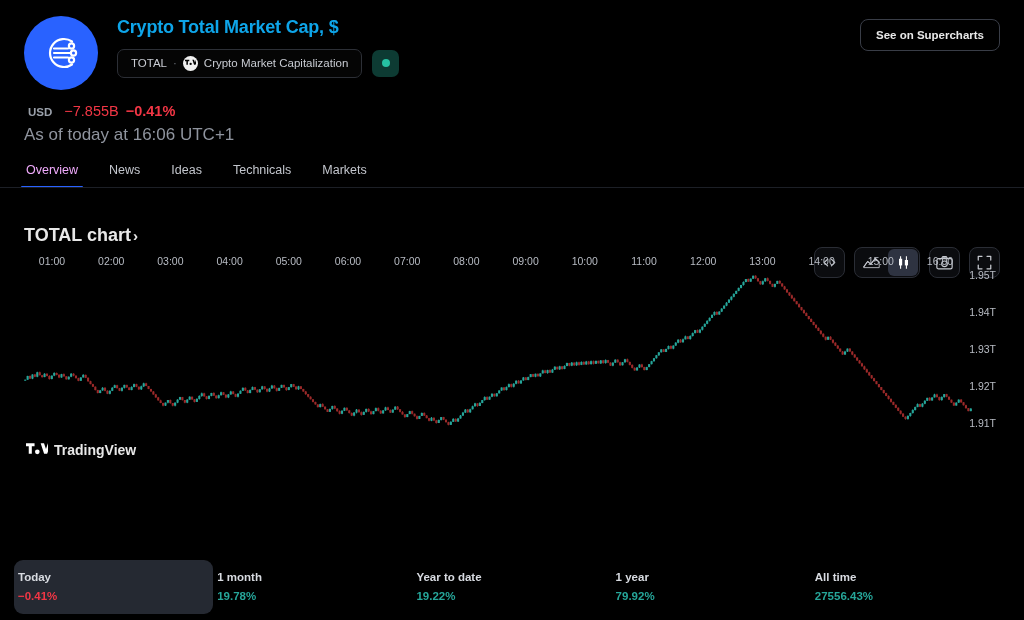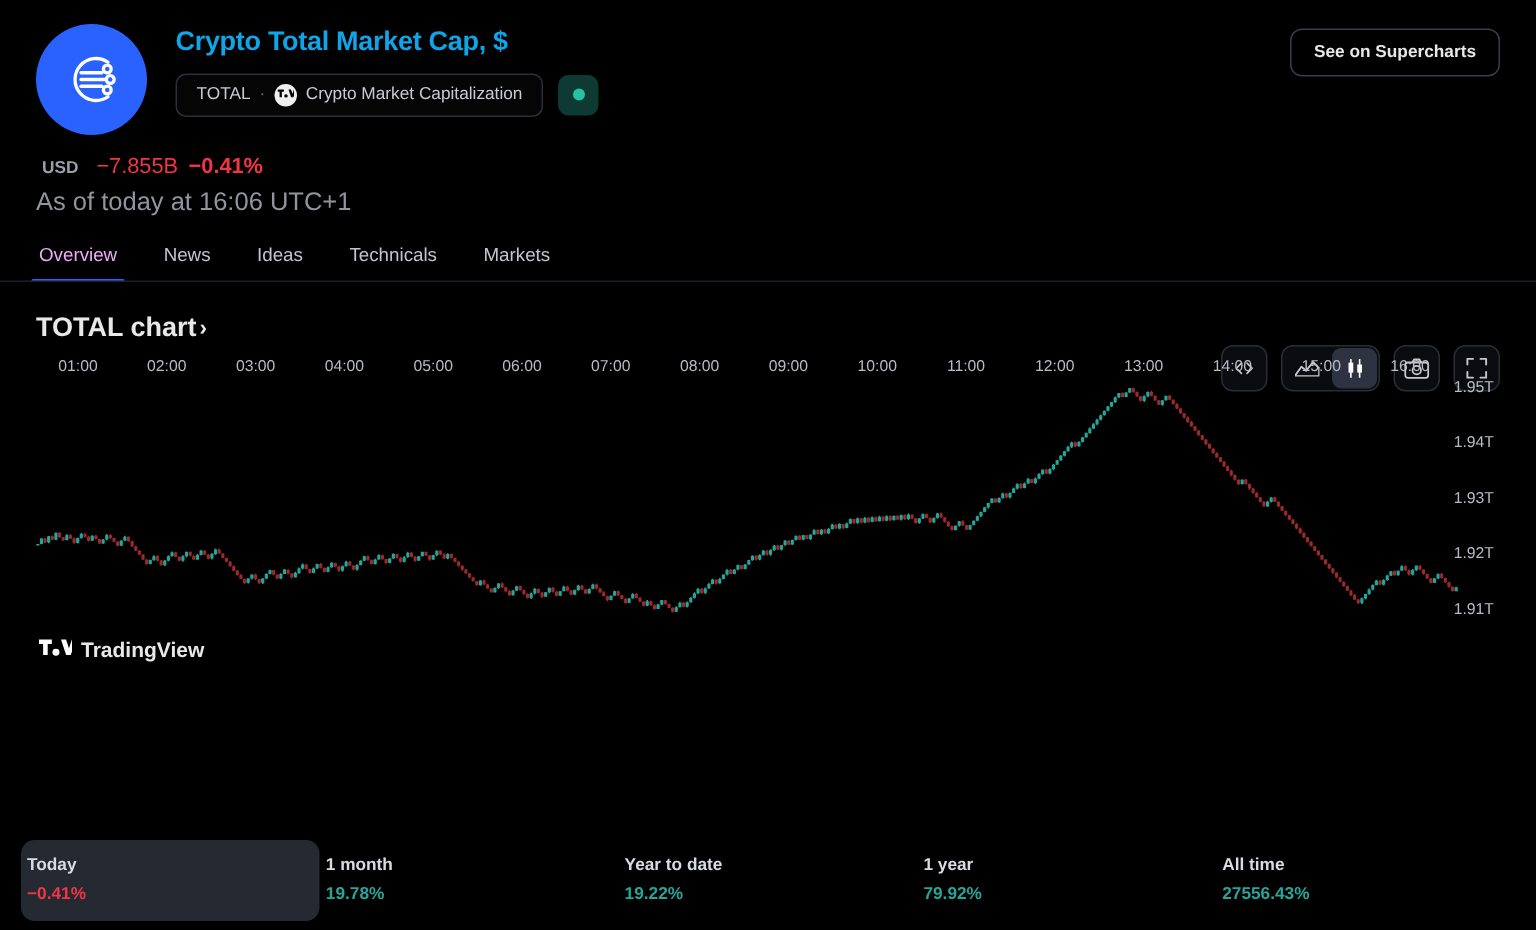--- a/index.html
+++ b/index.html
@@ -75,21 +75,21 @@
   .tab.active::after {
     content: ""; position: absolute; left: -3px; right: -3px; bottom: 0;
     height: 2px; background: #2962ff; border-radius: 2px;
   }
   .tabs-divider {
     position: absolute; left: 0; right: 0; bottom: 0;
     height: 1px; background: #1c1f26;
   }
 
   
-  .chart-section { position: relative; padding: 0 24px; margin-top: 20px; }
+  .chart-section { position: relative; padding: 0 24px; margin-top: 37px; }
   .chart-title { font-size: 18px; font-weight: bold; color: #e8e8e8; display: inline-flex; align-items: center; }
   .chart-title .chev { font-size: 15px; margin-left: 2px; color: #e8e8e8; }
 
   .chart-toolbar {
     position: absolute; right: 24px; top: 22px;
     display: flex; align-items: center; gap: 9px;
   }
   .tool-btn {
     width: 31px; height: 31px; border-radius: 8px;
     border: 1px solid #2a2d35; background: #0b0c0f;

